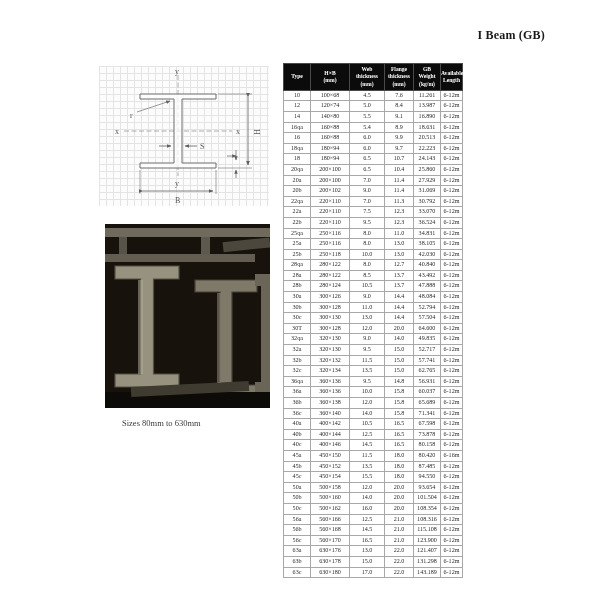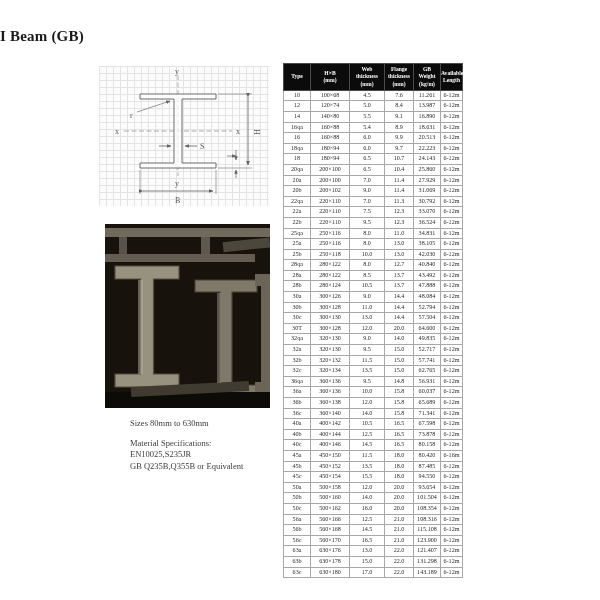--- a/index.html
+++ b/index.html
@@ -1,36 +1,36 @@
 <!DOCTYPE html>
 <html><head>
 <meta charset="utf-8">
 <style>
   html,body{margin:0;padding:0;background:#ffffff;}
   #page{position:relative;width:600px;height:600px;background:#ffffff;overflow:hidden;
         font-family:"Liberation Serif","DejaVu Serif",serif;}
 
-  .title{position:absolute;top:28px;left:0;width:545px;text-align:left;
-         font-weight:bold;font-size:15px;color:#1a1a1a;letter-spacing:.2px;}
+  .title{position:absolute;top:28px;left:0;width:545px;text-align:right;
+         font-weight:bold;font-size:12px;color:#1a1a1a;letter-spacing:.2px;}
 
   
   .diagram{position:absolute;left:99px;top:66px;width:170px;height:140px;
            background-color:#fcfcfc;
            background-image:linear-gradient(#e4e4e4 1px,transparent 1px),
                             linear-gradient(90deg,#e4e4e4 1px,transparent 1px);
            background-size:7px 7px;}
   .diagram svg{position:absolute;left:0;top:0;}
   .dlabel{font-family:"Liberation Serif",serif;font-size:8px;fill:#5a5a5a;}
 
   
   .photo{position:absolute;left:105px;top:224px;width:165px;height:184px;}
 
   
   .notes{position:absolute;left:122px;top:418px;font-size:8.5px;color:#3c3c3c;line-height:1.32;}
-  .notes p{margin:0 0 9px 8px;}
+  .notes p{margin:0 0 9px 0;}
 
   
   .spec-table{position:absolute;left:283px;top:63px;width:179px;
               border-collapse:collapse;table-layout:fixed;}
   .spec-table th{background:#0b0b0b;color:#ffffff;font-weight:bold;font-size:5.6px;
                  line-height:1.3;white-space:pre-line;text-align:center;
                  padding:2px 0;border:1px solid #4a4a4a;vertical-align:middle;}
   .spec-table td{font-size:6.1px;color:#2a2a2a;text-align:center;height:9.6px;
                  line-height:9.6px;padding:0;border:1px solid #a8a8a8;
                  overflow:hidden;white-space:nowrap;}
@@ -102,25 +102,20 @@
       <rect x="0" y="168" width="165" height="16" fill="#0d0b07"></rect>
       <rect x="26" y="160" width="118" height="10" fill="#3f3b31" transform="rotate(-3 85 165)"></rect>
 
       <rect x="33" y="56" width="5" height="94" fill="#b4ae9c" opacity="0.5"></rect>
       <rect x="112" y="69" width="4" height="90" fill="#9b9585" opacity="0.5"></rect>
     </svg>
   </div>
 
   <div class="notes">
     <p>Sizes 80mm to 630mm</p>
-    <p>
-      <span>Material Specifications:</span><br>
-      <span>EN10025,S235JR</span><br>
-      <span>GB Q235B,Q355B or Equivalent</span>
-    </p>
   </div>
 
   <table class="spec-table">
     <colgroup>
       <col style="width:27px">
         <col style="width:39px">
         <col style="width:35px">
       <col style="width:29px">
         <col style="width:27px">
         <col style="width:22px">

